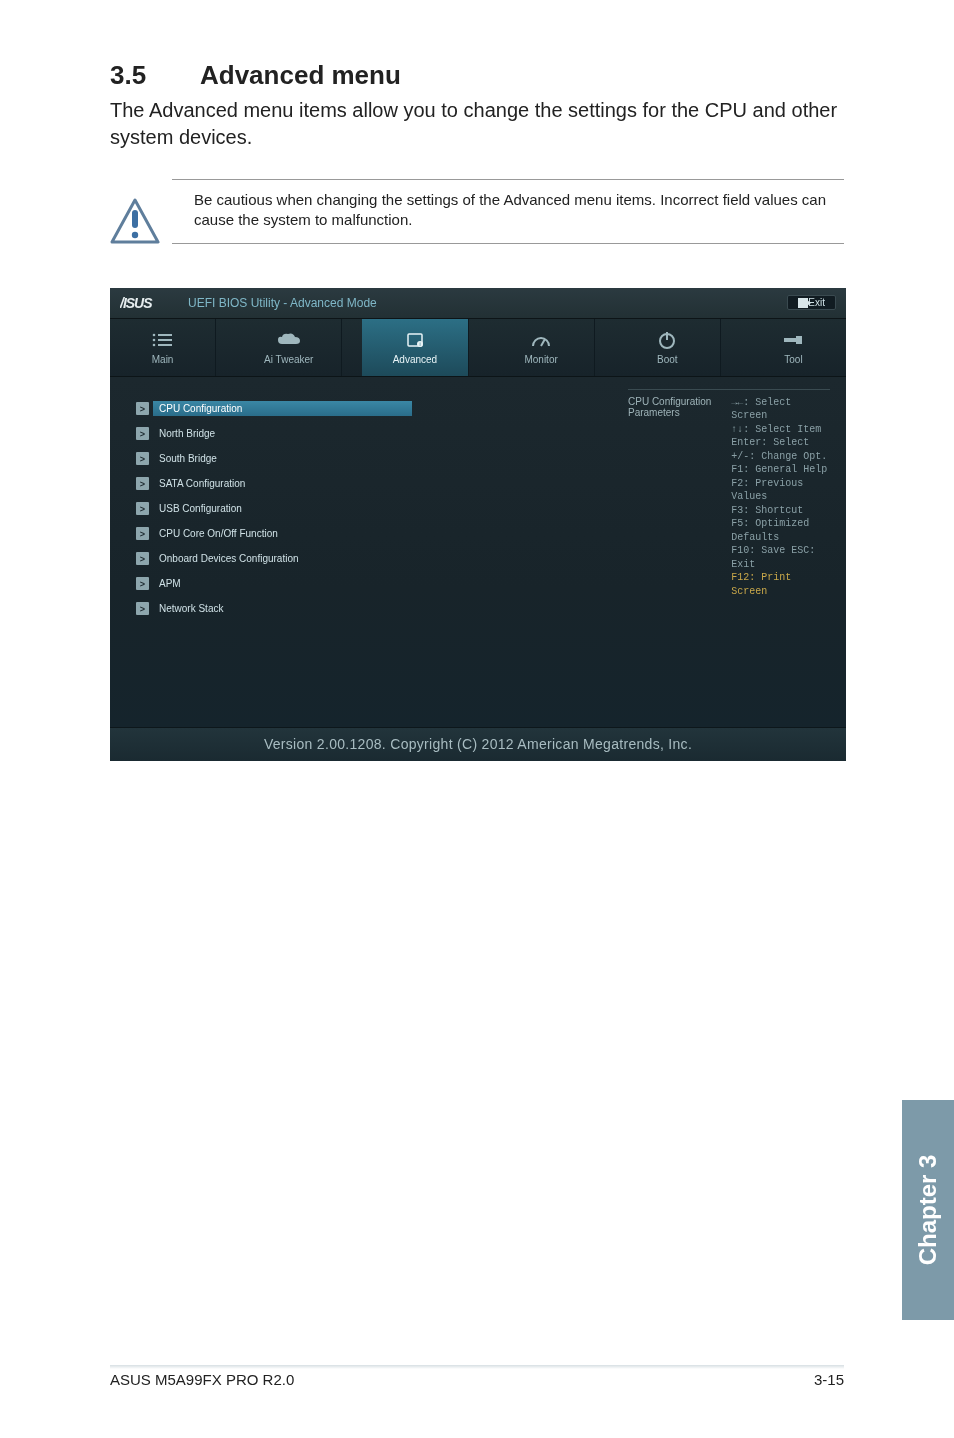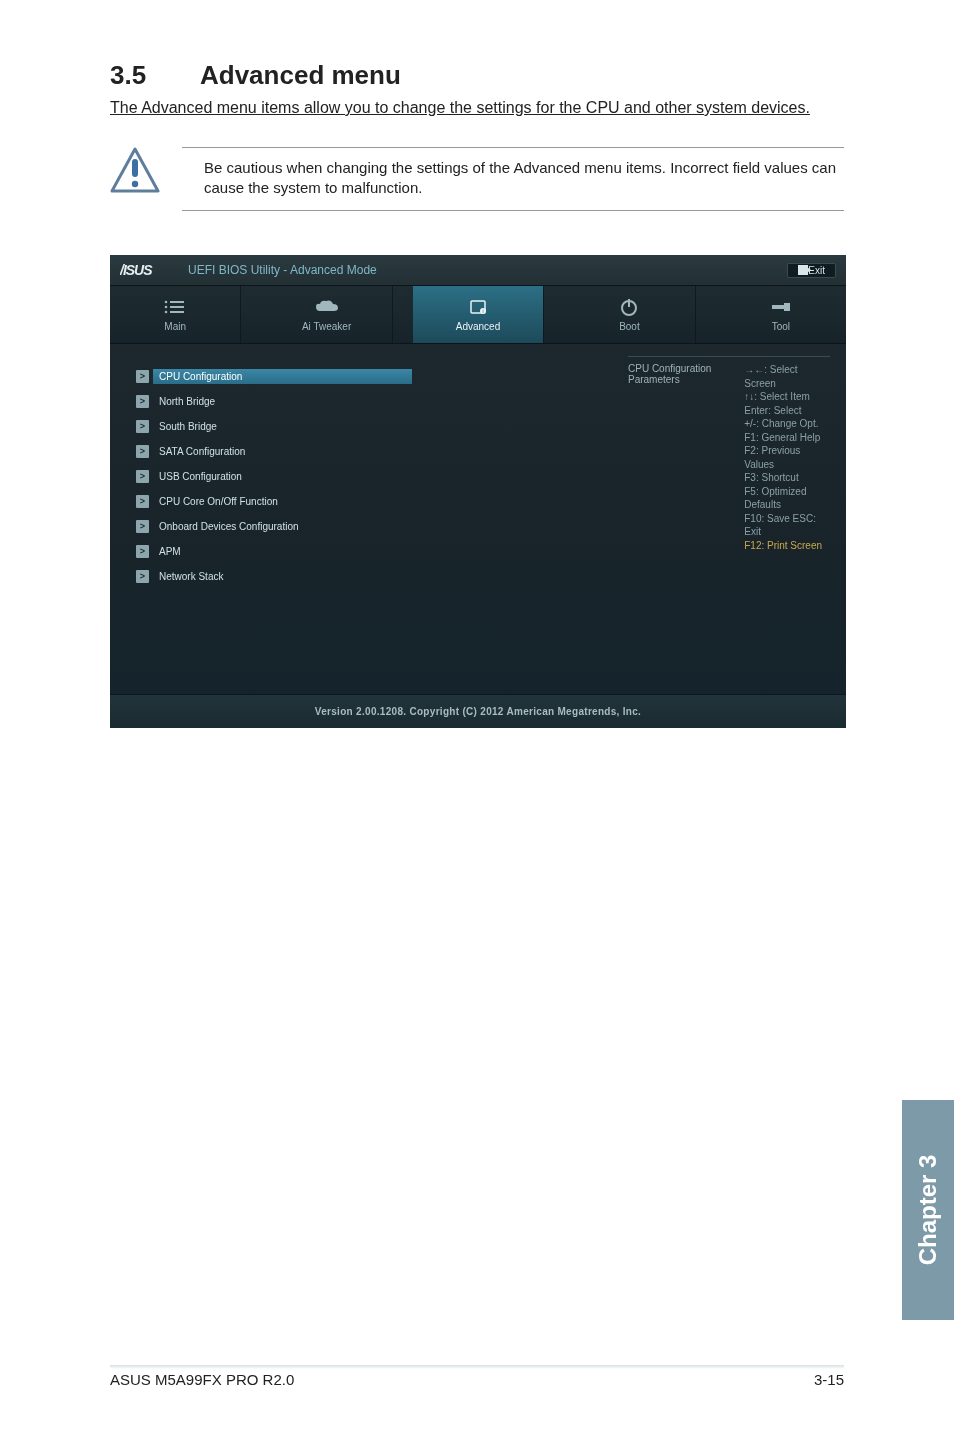--- a/index.html
+++ b/index.html
@@ -13,26 +13,26 @@
   }
   .page {
     padding: 60px 110px 0 110px;
   }
   h1.section-title {
     font-size: 26px;
     font-weight: bold;
     margin-bottom: 6px;
   }
   h1.section-title .num { display: inline-block; width: 90px; }
-  p.intro { font-size: 16px; line-height: 1.35; margin-bottom: 28px; text-decoration: underline; }
+  p.intro { font-size: 20px; line-height: 1.35; margin-bottom: 28px; }
 
   .caution-row {
     display: flex;
-    align-items: flex-start;
-    gap: 22px;
+    align-items: flex-end;
+    gap: 12px;
     margin-bottom: 22px;
   }
   .caution-icon {
     flex: none;
     width: 50px; height: 46px;
     position: relative;
   }
   .caution-icon svg { width: 100%; height: 100%; }
   .caution-text-wrap {
     flex: 1;
@@ -123,30 +123,30 @@
   .help-title {
     border-top:1px solid #3a4b51;
     padding-top:6px; margin-bottom: 4px;
     color:#9eb3b8;
   }
   .help-spacer { flex:1; }
   .help-keys {
     border-top:1px solid #3a4b51;
     padding-top:6px;
     line-height: 1.35;
+    font-family: Liberation Mono, monospace;
   }
   .help-keys .gold { color:#c9a84a; }
 
   .bios-footer {
     height: 34px; display:flex;align-items:center;justify-content:center;
     background: linear-gradient(#22343b, #1a2a31);
-    color:#a8bcc1; font-size:10px;
+    color:#a8bcc1; font-size:14px;
     border-top:1px solid #0d171b;
     letter-spacing: 0.3px;
-    font-weight: bold;
   }
 
   
   .chapter-tab {
     position: absolute;
     right: 0; top: 1100px;
     width: 52px; height: 220px;
     background:#7d9aa9;
     color:#fff;
     display:flex;align-items:center;justify-content:center;
@@ -230,20 +230,29 @@
       </div>
       <div class="tab active">
         <div class="tab-icon">
           <svg width="22" height="18" viewBox="0 0 22 18">
               <rect x="4" y="3" width="14" height="12" rx="1" fill="none" stroke="#e8f4f7" stroke-width="1.5"></rect>
               <circle cx="16" cy="13" r="3" fill="#e8f4f7"></circle>
               <text x="16" y="15" font-size="5" text-anchor="middle" fill="#2c6f85">i</text>
             </svg>
         </div>
         <span class="tab-label">Advanced</span>
+      </div>
+      <div class="tab">
+        <div class="tab-icon">
+          <svg width="22" height="18" viewBox="0 0 22 18">
+              <path d="M3 15 A8 8 0 0 1 19 15" fill="none" stroke="#9fb7bd" stroke-width="2"></path>
+              <line x1="11" y1="15" x2="15" y2="8" stroke="#9fb7bd" stroke-width="2"></line>
+            </svg>
+        </div>
+        <span class="tab-label">Monitor</span>
       </div>
       <div class="tab">
         <div class="tab-icon">
           <svg width="20" height="20" viewBox="0 0 20 20">
               <circle cx="10" cy="11" r="7" fill="none" stroke="#9fb7bd" stroke-width="2"></circle>
               <line x1="10" y1="2" x2="10" y2="10" stroke="#9fb7bd" stroke-width="2"></line>
             </svg>
         </div>
         <span class="tab-label">Boot</span>
       </div>

